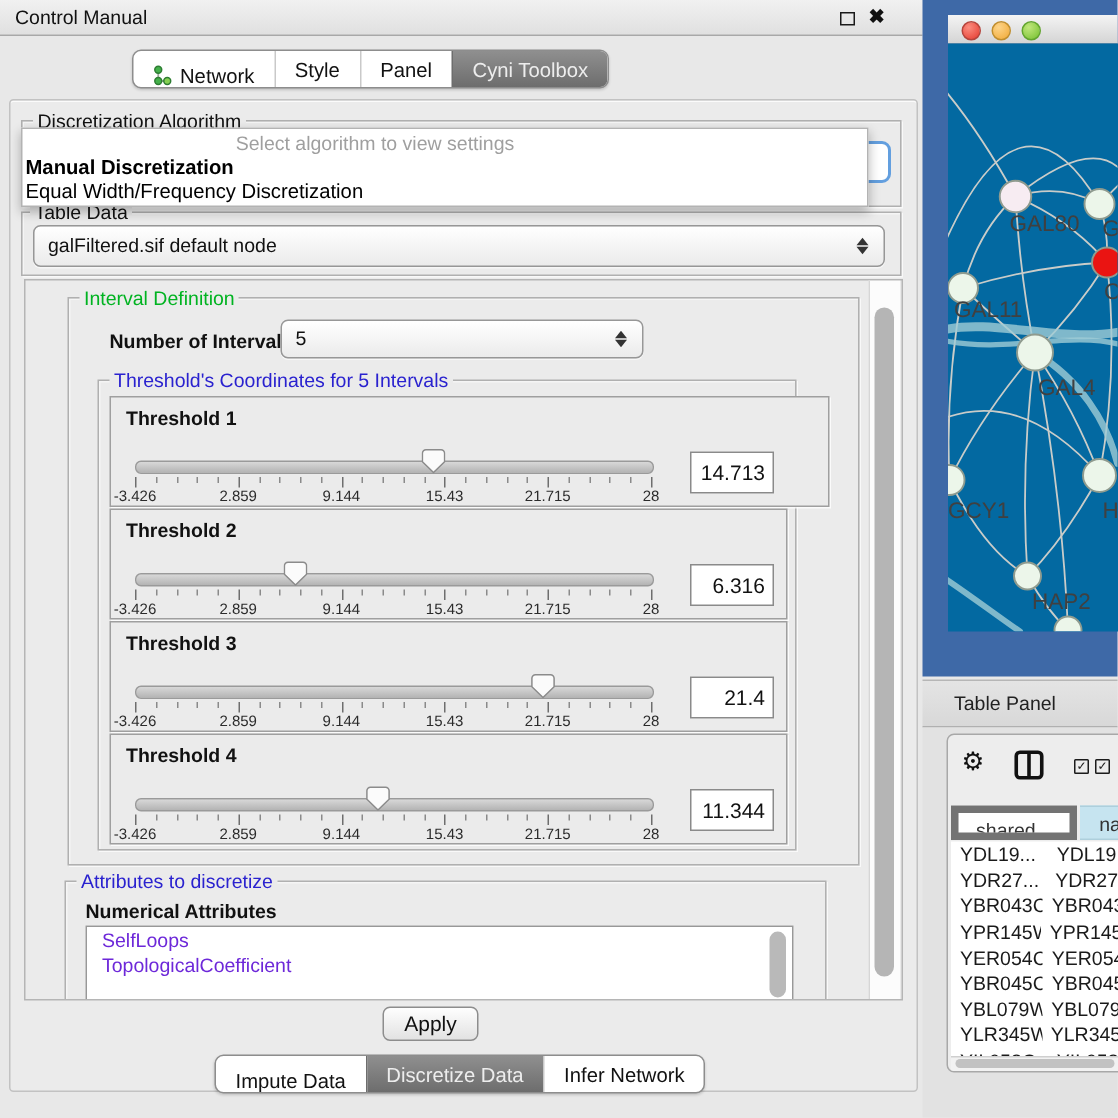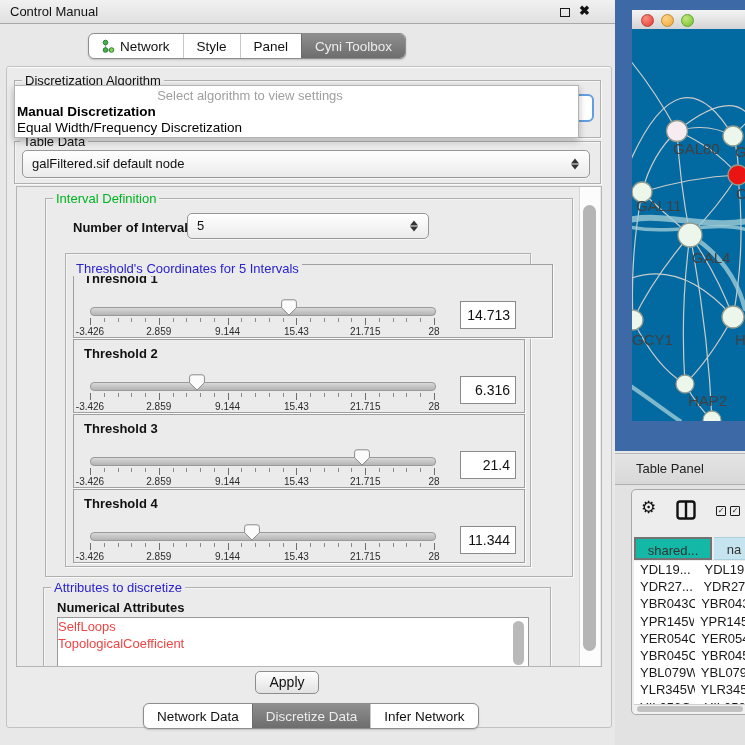--- a/index.html
+++ b/index.html
@@ -8,21 +8,21 @@
   
   #cp-bg{left:0;top:0;width:615px;height:745px;background:#e8e8e8;}
   #cp-titlebar{left:0;top:0;width:615px;height:23px;background:linear-gradient(#f1f1f1,#e0e0e0);border-bottom:1px solid #a8a8a8;}
   #cp-title{left:10px;top:4px;font-size:13px;color:#111;}
   #float-ic{left:560px;top:8px;width:8px;height:7px;border:1.5px solid #1a1a1a;background:transparent;}
   #close-ic{left:579px;top:3px;font-size:13px;font-weight:bold;color:#111;}
   .tabbar{position:absolute;display:flex;background:#fff;border:1px solid #8d8d8d;border-radius:6px;overflow:hidden;height:24px;box-shadow:0 1px 2px rgba(0,0,0,.18);z-index:8;}
   #top-tabs{left:88px;top:33px;}
   #bottom-tabs{left:143px;top:703px;}
   .seg{display:flex;align-items:center;padding:0 13px;font-size:13.5px;color:#111;border-left:1px solid #c9c9c9;white-space:nowrap;}
-  .seg:first-child{border-left:none;}
+  .seg:first-child{border-left:none;align-items:flex-end;}
   .seg.active{background:linear-gradient(#8f8f8f,#6d6d6d);color:#ededed;border-left-color:#6d6d6d;}
   .net-ic{margin-right:5px;display:inline-block;width:13px;height:15px;}
   #main-panel{left:6px;top:66px;width:604px;height:660px;background:#ebebeb;border:1px solid #c2c2c2;border-radius:3px;box-shadow:inset 0 1px 0 rgba(255,255,255,.8);}
   .grp{position:absolute;border:1px solid #b0b0b0;box-shadow:1px 1px 0 rgba(255,255,255,.7), inset 1px 1px 0 rgba(255,255,255,.5);}
   .grp-title{position:absolute;font-size:13px;background:#ebebeb;padding:0 3px;white-space:nowrap;z-index:2;color:#111;}
   #grp-algo{left:14px;top:80px;width:585px;height:56px;}
   #ttl-algo{left:22px;top:73px;z-index:1;}
   #algo-combo{left:548px;top:94px;width:42px;height:24px;border:2px solid #639fdf;border-radius:6px;background:#fff;z-index:4;}
   #algo-popup{left:14px;top:85px;width:563px;height:51px;background:#fff;border:1px solid #b3b3b3;box-shadow:0 3px 7px rgba(0,0,0,.28);z-index:6;}
   #algo-ph{position:absolute;left:0;top:2px;width:470px;text-align:center;font-size:13px;color:#9f9f9f;}
@@ -37,34 +37,34 @@
   .stepper .up{border-bottom:5px solid #333;}
   .stepper .dn{border-top:5px solid #333;}
   #combo-td{left:22px;top:150px;width:566px;height:26px;}
   #combo-td .txt{line-height:26px;}
   #scrollpane{left:16px;top:186px;width:584px;height:479px;border:1px solid #b5b5b5;background:#ebebeb;overflow:hidden;}
   #grp-interval{left:28px;top:11px;width:526px;height:377px;}
   #ttl-interval{left:36px;top:4px;color:#00b321;}
   #lbl-numint{position:absolute;left:56px;top:33px;font-weight:bold;font-size:13px;color:#111;}
   #combo-numint{left:170px;top:26px;width:240px;height:24px;}
   #grp-thr{left:48px;top:66px;width:464px;height:312px;}
-  #ttl-thr{left:56px;top:59px;color:#2a22cf;margin-top:15px;}
+  #ttl-thr{left:56px;top:59px;color:#2a22cf;}
   .thr-panel{position:absolute;left:56px;width:450px;height:72px;background:#ebebeb;border:1px solid #9f9f9f;box-shadow:1px 1px 0 rgba(255,255,255,.8);}
   .thr-label{position:absolute;left:10px;top:6px;font-weight:bold;font-size:13px;color:#111;}
   .sl-track{position:absolute;left:16px;top:42px;width:344px;height:7px;border:1px solid #9a9a9a;border-radius:4px;background:linear-gradient(#d8d8d8,#b4b4b4);}
   .sl-thumb{position:absolute;top:34px;width:16px;height:17px;z-index:2;}
   .tick{position:absolute;top:53px;width:1px;height:4px;background:#8a8a8a;}
   .tick.major{height:7px;background:#6e6e6e;}
   .tick-lb{position:absolute;top:61px;transform:translateX(-50%);font-size:10px;color:#2b2b2b;white-space:nowrap;}
   .thr-value{position:absolute;left:386px;top:36px;width:49px;height:26px;background:#fff;border:1px solid #8a8a8a;font-size:14px;text-align:right;padding-right:5px;line-height:26px;color:#111;}
   #grp-attr{left:26px;top:400px;width:506px;height:130px;}
   #ttl-attr{left:34px;top:393px;color:#2a22cf;}
   #lbl-numattr{position:absolute;left:40px;top:413px;font-weight:bold;font-size:13px;color:#111;}
   #attr-list{position:absolute;left:40px;top:430px;width:470px;height:60px;background:#fff;border:1px solid #989898;overflow:hidden;}
-  .attr-item{font-size:13px;line-height:17px;color:#ef4444;}
+  .attr-item{font-size:13px;line-height:17px;padding-left:10px;color:#6d28d9;}
   #attr-sb{position:absolute;left:496px;top:434px;width:11px;height:44px;background:#b9b9b9;border-radius:6px;z-index:3;}
   #vsb{position:absolute;left:562px;top:0;width:20px;height:479px;background:#fcfcfc;border-left:1px solid #d6d6d6;}
   #vsb-thumb{position:absolute;left:3px;top:18px;width:13px;height:446px;background:#b5b5b5;border-radius:7px;}
   #apply-btn{left:255px;top:671px;width:62px;height:21px;border:1px solid #8d8d8d;border-radius:5px;background:linear-gradient(#fefefe,#e2e2e2);font-size:14px;text-align:center;line-height:20px;color:#111;}
   
   #net-win{left:615px;top:0;width:130px;height:451px;background:#3e69a7;}
   #net-titlebar{left:632px;top:10px;width:113px;height:19px;background:linear-gradient(#f4f4f4,#d4d4d4);border-bottom:1px solid #9a9a9a;}
   .tl{position:absolute;top:14px;width:11px;height:11px;border-radius:50%;}
   #tl-red{left:641px;background:radial-gradient(circle at 35% 30%,#fb8d80,#e4392e);border:1px solid #b5443c;}
   #tl-yellow{left:661px;background:radial-gradient(circle at 35% 30%,#fdd488,#f0a835);border:1px solid #c08e2e;}
@@ -75,21 +75,21 @@
   #tp-header{left:615px;top:453px;width:130px;height:30px;background:linear-gradient(#e4e4e4,#d8d8d8);border-top:1px solid #b6b6b6;border-bottom:1px solid #b0b0b0;}
   #tp-title{left:21px;top:7px;font-size:13px;color:#222;position:absolute;}
   #tp-body{left:615px;top:485px;width:130px;height:260px;background:#e2e2e2;}
   #tp-container{position:absolute;left:16px;top:4px;width:116px;height:224px;background:#ededed;border:1px solid #a8a8a8;border-radius:5px 0 0 5px;overflow:hidden;}
   #gear-ic{position:absolute;left:9px;top:7px;font-size:17px;color:#111;}
   #cols-ic{position:absolute;left:44px;top:10px;}
   .cb{position:absolute;top:16px;width:8px;height:8px;border:1.5px solid #1b1b1b;border-radius:1px;font-size:8px;line-height:8px;text-align:center;color:#1b1b1b;}
   #cb1{left:84px;}  #cb2{left:98px;}
   #tp-head{position:absolute;left:2px;top:47px;display:flex;height:23px;}
   .th{font-size:13px;color:#333;text-align:center;line-height:23px;overflow:hidden;white-space:nowrap;}
-  .th.c0{width:74px;background:#14b8a6;border:2px solid #737373;}
+  .th.c0{width:74px;background:#ffffff;border:5px solid #737373;}
   .th.c1{width:40px;background:#c6e4f0;border:1px solid #aecfdc;border-left:none;margin-left:2px;}
   #tp-rows{position:absolute;left:2px;top:71px;width:114px;height:143px;background:#fff;overflow:hidden;}
   .tr{display:flex;height:17.2px;}
   .td{font-size:13px;color:#1a1a1a;white-space:nowrap;overflow:hidden;line-height:17.2px;}
   .td.c0{width:74px;padding-left:6px;box-sizing:border-box;}
   .td.c1{padding-left:6px;}
   #tp-hsb{position:absolute;left:2px;top:214px;width:114px;height:9px;background:#f2f2f2;border-top:1px solid #cfcfcf;}
   #tp-hsb-thumb{position:absolute;left:3px;top:1px;width:106px;height:6px;background:#c2c2c2;border-radius:4px;}
 </style>
 </head>
@@ -329,21 +329,21 @@
       <div class="tick-lb" style="left: 291.2px;">21.715</div>
       <div class="tick-lb" style="left: 360px;">28</div>
       <div class="thr-value">11.344</div>
     </div>
   </div>
 
 <div class="abs" id="apply-btn">Apply</div>
 
 <div class="tabbar" id="bottom-tabs">
     <div class="seg">
-      <span>Network Data</span>
+      <span>Impute Data</span>
     </div>
     <div class="seg active">
       <span>Discretize Data</span>
     </div>
     <div class="seg">
       <span>Infer Network</span>
     </div>
   </div>
 
 <div class="abs" id="net-win"></div>

